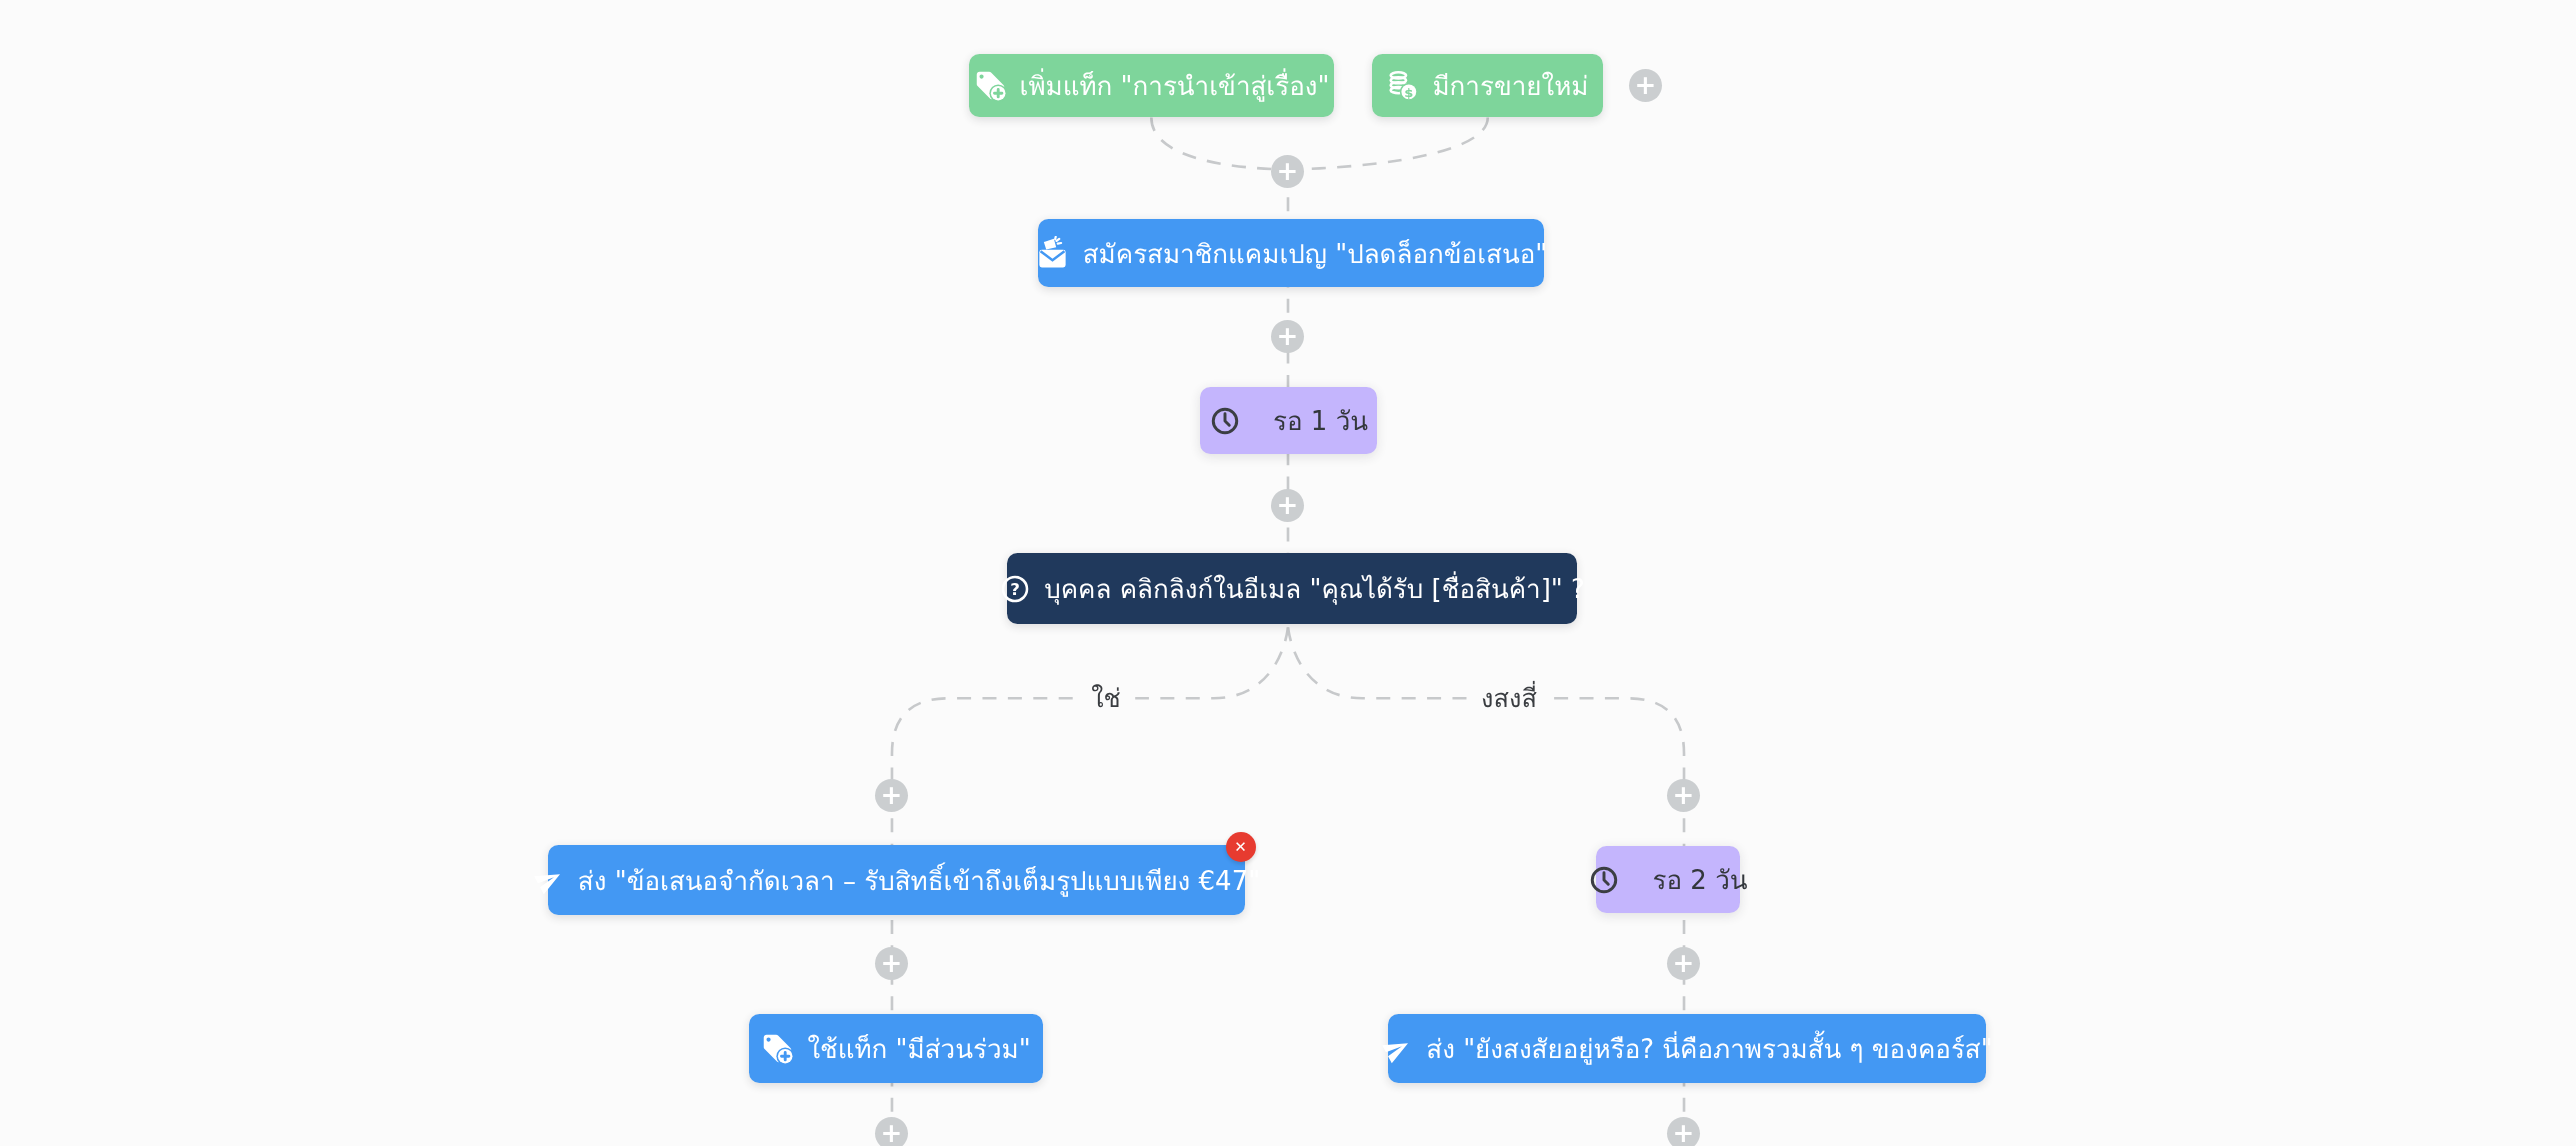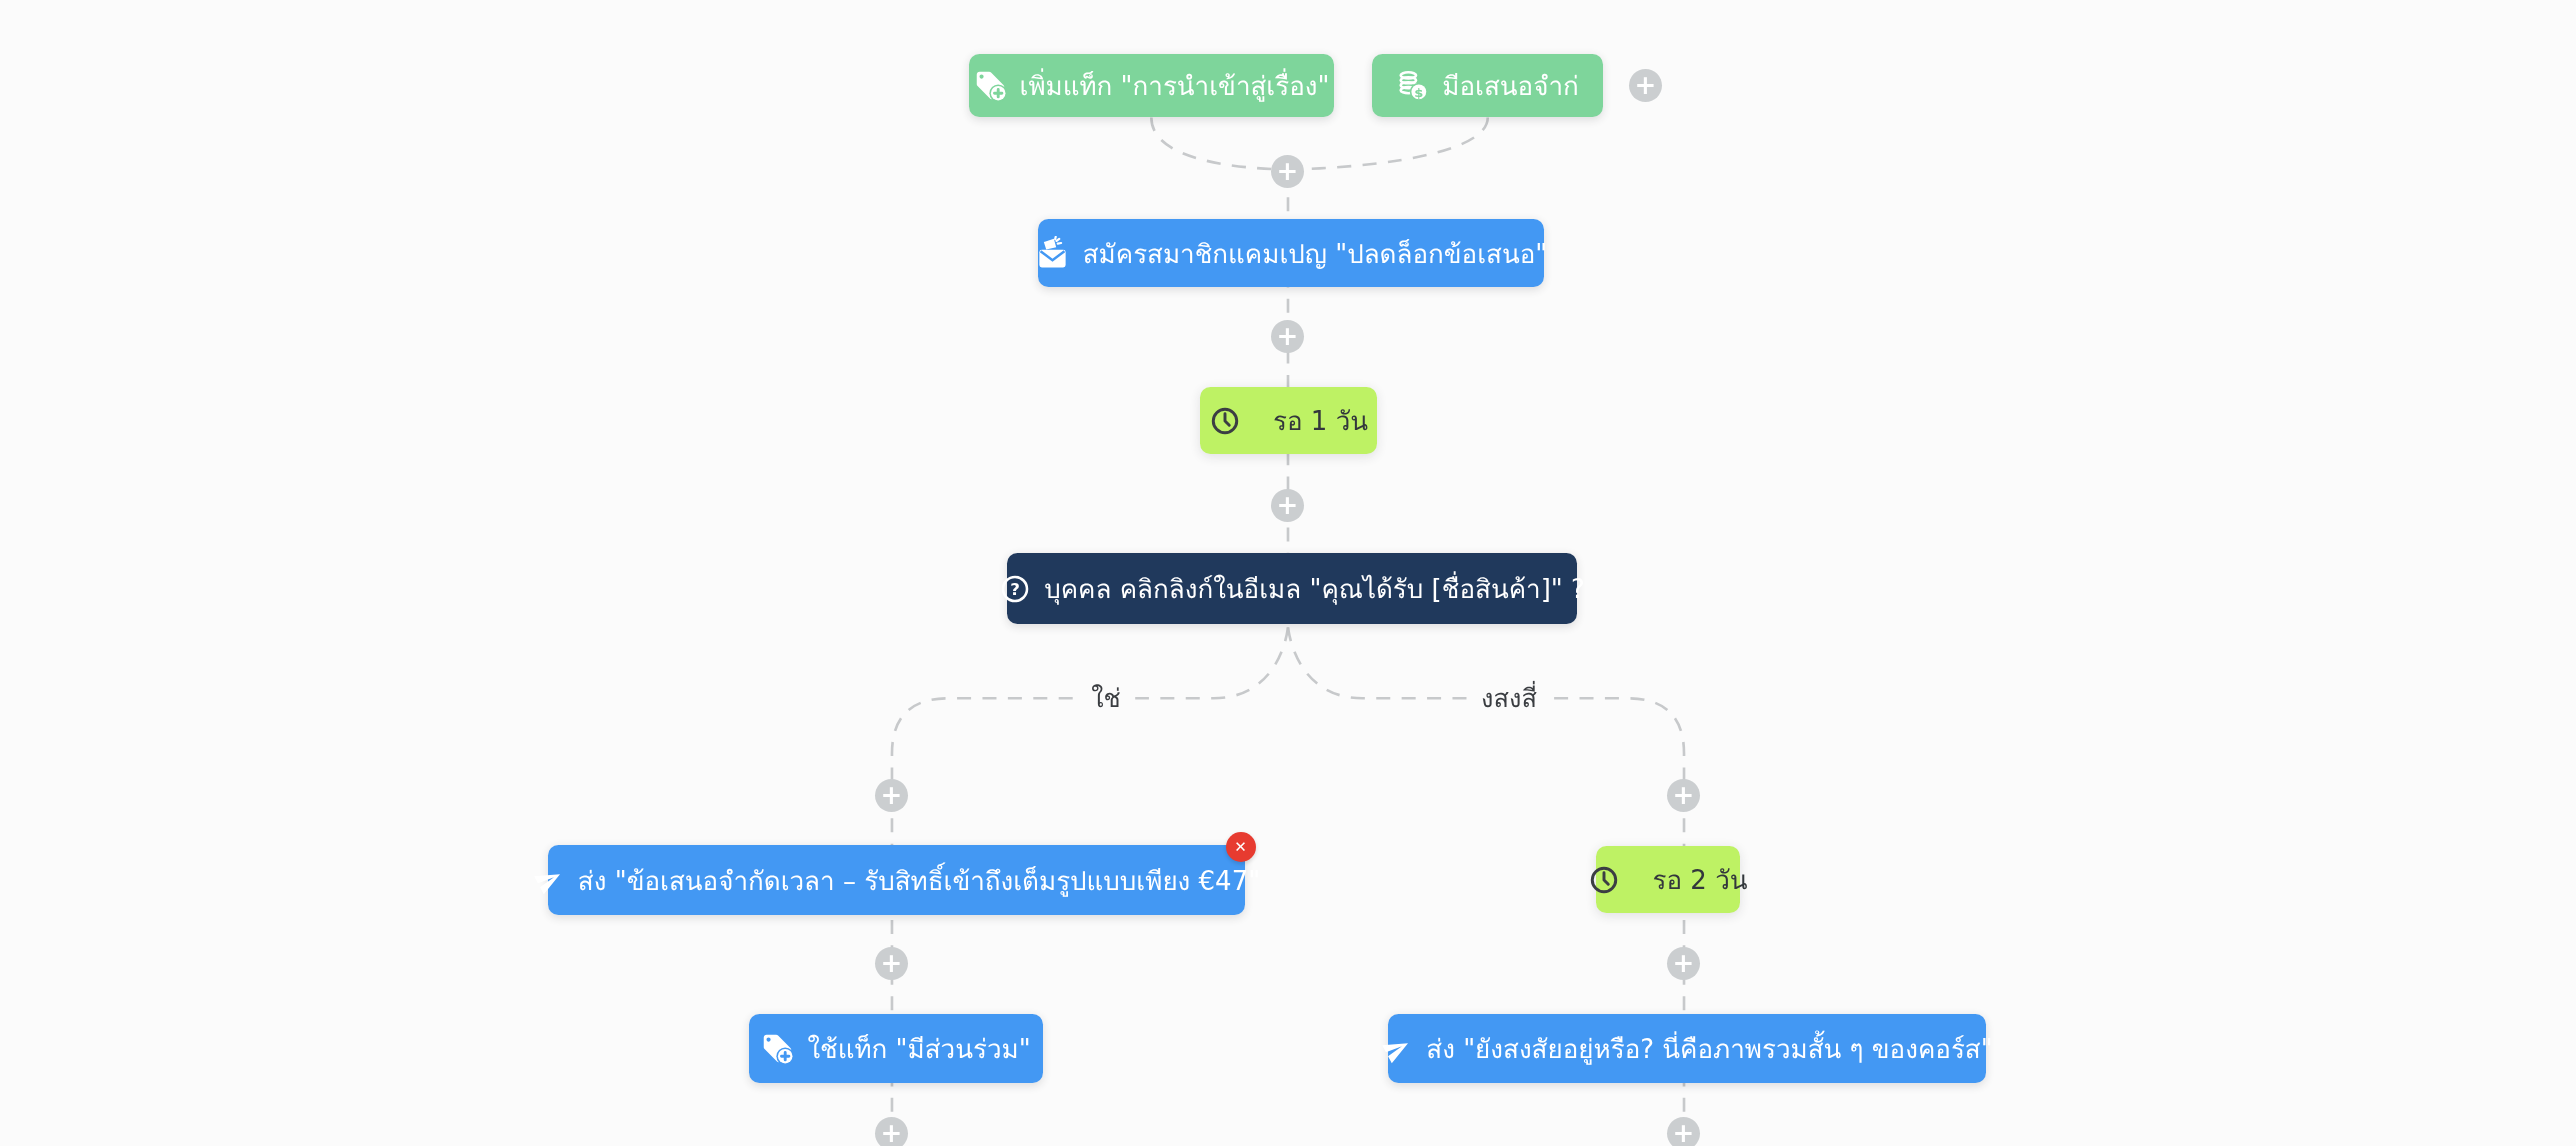--- a/index.html
+++ b/index.html
@@ -11,21 +11,21 @@
   #wires{position:absolute;inset:0;z-index:0;}
   .node{
     position:absolute;z-index:2;display:flex;align-items:center;justify-content:center;
     gap:13px;border-radius:10.5px;color:#fff;font-size:26px;white-space:nowrap;
     box-shadow:0 2.6px 8px rgba(40,45,50,.14);cursor:pointer;
   }
   .node .ic{display:flex;align-items:center;justify-content:center;flex:0 0 auto;}
   .green{background:#7ed59b;}
   .blue{background:#4398f3;}
   .navy{background:#20395c;}
-  .white{background:#bef264;color:#33373c;box-shadow:0 2.6px 10.5px rgba(40,45,50,.12);gap:32px;}
+  .white{background:#c4b5fd;color:#33373c;box-shadow:0 2.6px 10.5px rgba(40,45,50,.12);gap:32px;}
   .plus{
     position:absolute;z-index:3;width:33px;height:33px;border-radius:50%;
     background:#cbced0;display:flex;align-items:center;justify-content:center;cursor:pointer;
   }
   .plus span{color:#fff;font-size:26px;font-weight:800;line-height:1;transform:translateY(-0.9px);}
   .badge{
     position:absolute;z-index:4;top:-13px;right:-10.5px;width:30px;height:30px;border-radius:50%;
     background:#e73b30;display:flex;align-items:center;justify-content:center;
     color:#fff;font-size:15px;font-weight:800;cursor:pointer;box-shadow:0 1.8px 4.4px rgba(0,0,0,.15);
   }
@@ -70,21 +70,21 @@
         <ellipse cx="9" cy="4.6" rx="5.6" ry="2.2"></ellipse>
         <ellipse cx="9" cy="8.2" rx="5.6" ry="2.2"></ellipse>
         <ellipse cx="9" cy="11.8" rx="5.6" ry="2.2"></ellipse>
         <ellipse cx="9" cy="15.4" rx="5.6" ry="2.2"></ellipse>
       </g>
       <circle cx="16.6" cy="16.6" r="6.6" fill="#7ed59b"></circle>
       <circle cx="16.6" cy="16.6" r="5.4" fill="#fff"></circle>
       <text x="16.6" y="20" text-anchor="middle" font-size="9.5" font-weight="bold" fill="#7ed59b">$</text>
     </svg>
   </span>
-  <span>มีอเสนอจำก่</span>
+  <span>มีการขายใหม่</span>
 </div>
 
 <div class="plus" style="left:1629px;top:69px">
   <span>+</span>
 </div>
 
 <div class="plus" style="left:1271px;top:155px">
   <span>+</span>
 </div>
 

